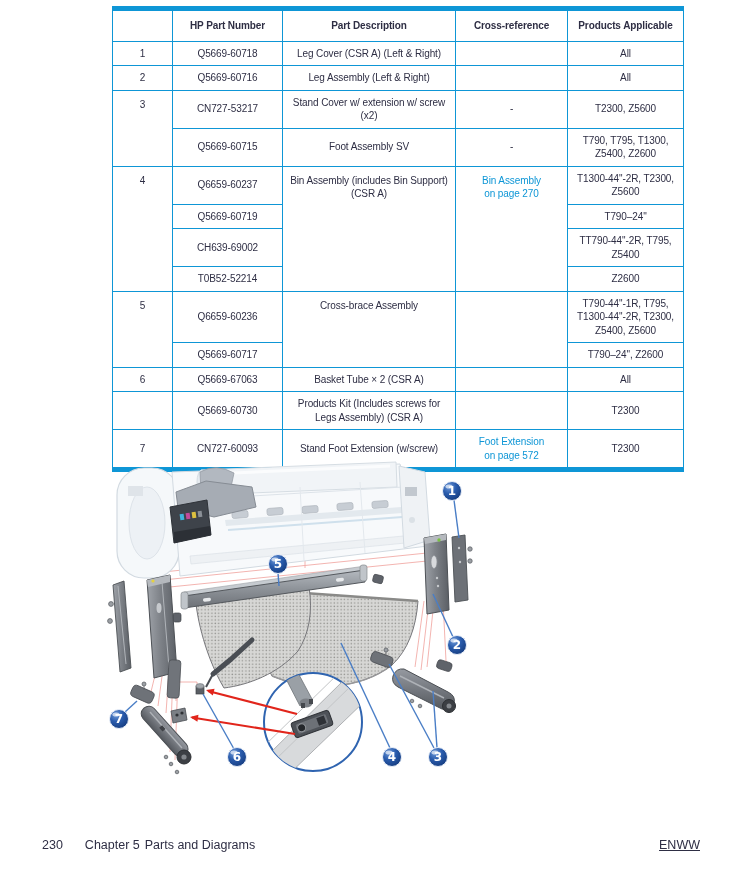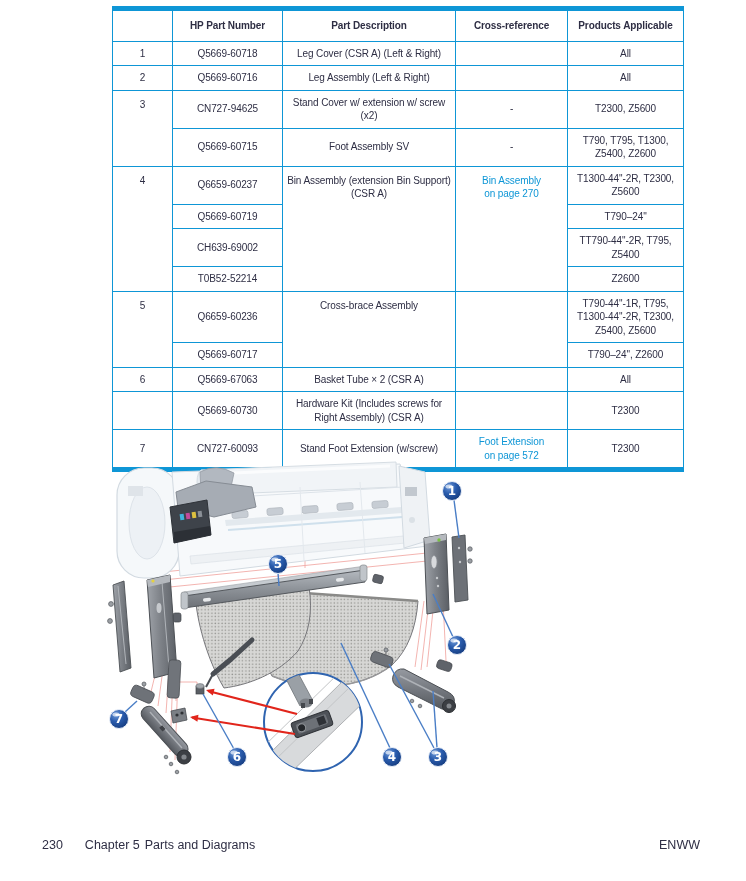--- a/index.html
+++ b/index.html
@@ -15,21 +15,21 @@
     padding:5px 3px;font-size:10px;line-height:1.35;letter-spacing:-0.1px;color:#2e2e44;}
   .parts-table th{font-weight:bold;padding:8px 3px;}
   .parts-table td.va-top{vertical-align:top;padding-top:7px;}
   .xlink{color:#0e96d6;cursor:pointer;white-space:pre-line;display:inline-block;}
 
   
   .footer{position:absolute;left:42px;right:46px;top:838px;display:flex;
     font-size:12.5px;color:#2e2e44;align-items:center;}
   .footer .pgnum{margin-right:22px;}
   .footer .chap{margin-right:5px;}
-  .footer .right{margin-left:auto;}
+  .footer .right{margin-left:auto;text-decoration:underline;}
 
   
   .diagram{position:absolute;left:100px;top:450px;width:420px;height:345px;}
   .callout-num{font-family:"DejaVu Sans",sans-serif;font-weight:bold;font-size:12px;fill:#ffffff;}
 </style>
 </head>
 <body>
 
 <div id="page">
 
@@ -60,35 +60,35 @@
       </tr>
       <tr>
         <td>2</td>
         <td>Q5669-60716</td>
         <td>Leg Assembly (Left &amp; Right)</td>
         <td></td>
         <td>All</td>
       </tr>
       <tr>
         <td class="va-top" rowspan="2">3</td>
-        <td>CN727-94625</td>
+        <td>CN727-53217</td>
         <td>Stand Cover w/ extension w/ screw (x2)</td>
         <td>-</td>
         <td>T2300, Z5600</td>
       </tr>
       <tr>
         <td>Q5669-60715</td>
         <td>Foot Assembly SV</td>
         <td>-</td>
         <td>T790, T795, T1300, Z5400, Z2600</td>
       </tr>
       <tr>
         <td class="va-top" rowspan="4">4</td>
         <td>Q6659-60237</td>
-        <td class="va-top" rowspan="4">Bin Assembly (extension Bin Support) (CSR A)</td>
+        <td class="va-top" rowspan="4">Bin Assembly (includes Bin Support) (CSR A)</td>
         <td class="va-top" rowspan="4">
           <span class="xlink">Bin Assembly
 on page 270</span>
         </td>
         <td>T1300-44"-2R, T2300, Z5600</td>
       </tr>
       <tr>
         <td>Q5669-60719</td>
         <td>T790–24"</td>
       </tr>
@@ -114,21 +114,21 @@
       <tr>
         <td>6</td>
         <td>Q5669-67063</td>
         <td>Basket Tube × 2 (CSR A)</td>
         <td></td>
         <td>All</td>
       </tr>
       <tr>
         <td></td>
         <td>Q5669-60730</td>
-        <td>Hardware Kit (Includes screws for Right Assembly) (CSR A)</td>
+        <td>Products Kit (Includes screws for Legs Assembly) (CSR A)</td>
         <td></td>
         <td>T2300</td>
       </tr>
       <tr>
         <td>7</td>
         <td>CN727-60093</td>
         <td>Stand Foot Extension (w/screw)</td>
         <td>
           <span class="xlink">Foot Extension
 on page 572</span>

